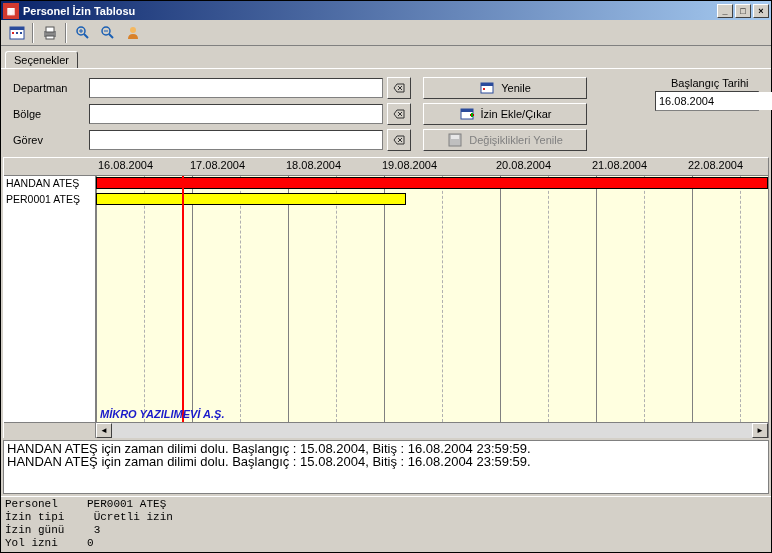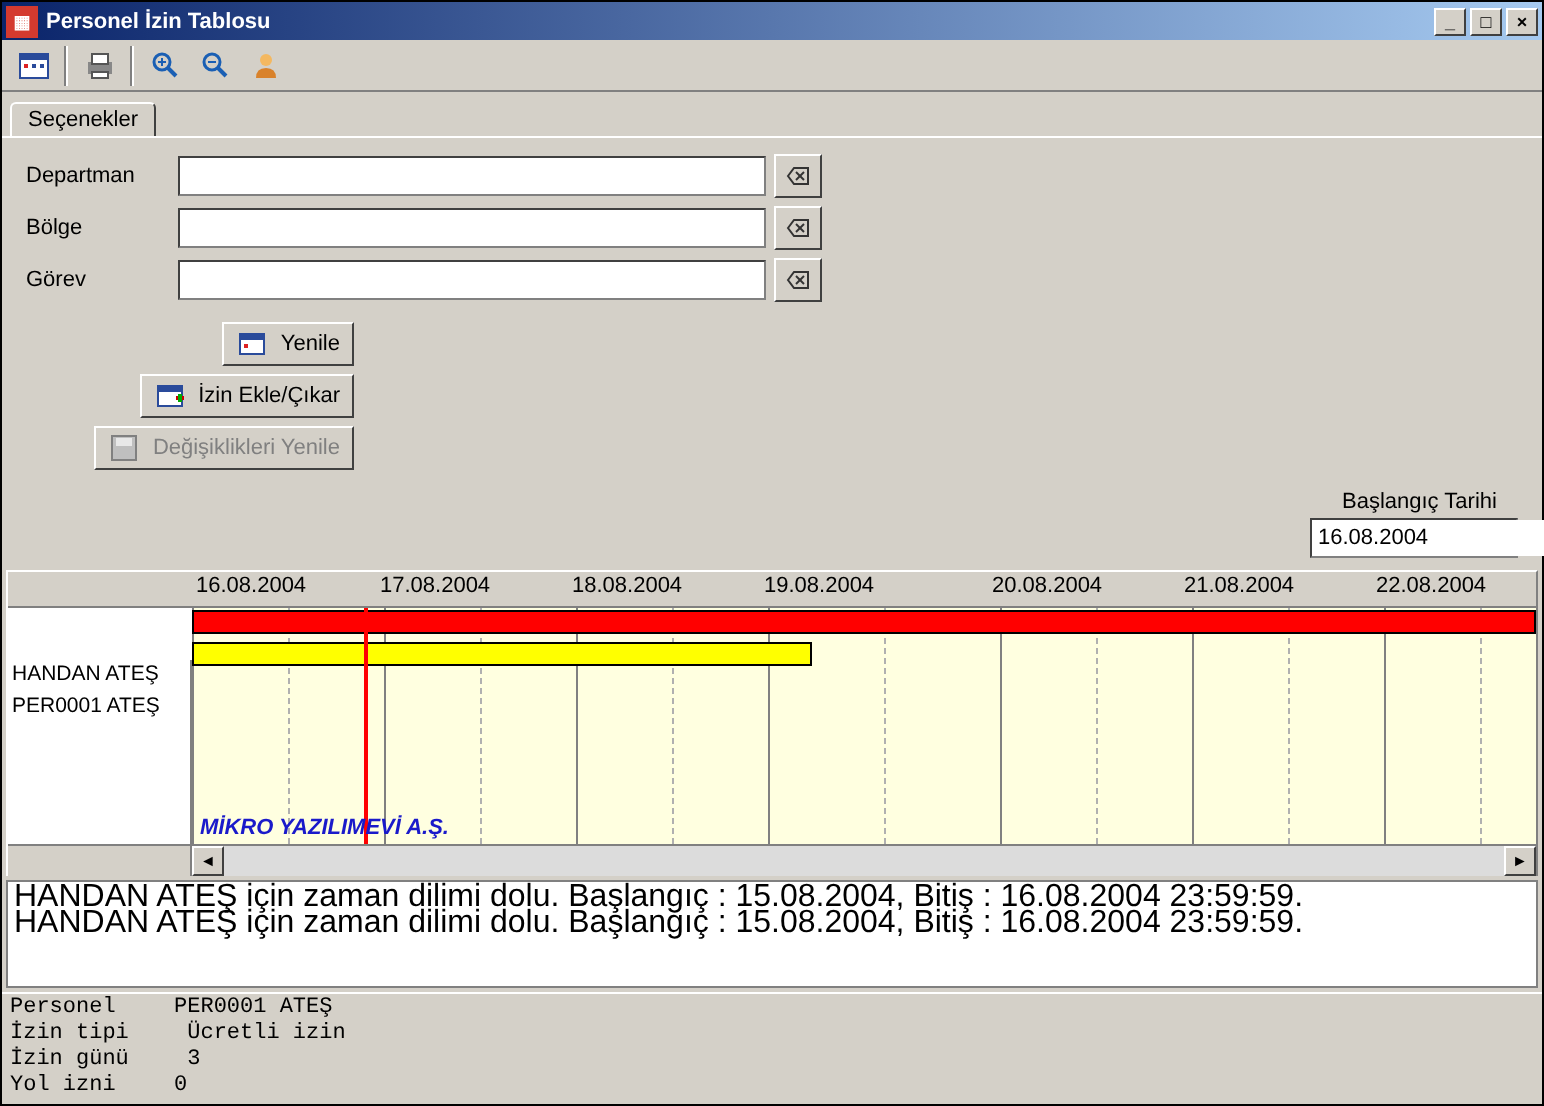--- a/index.html
+++ b/index.html
@@ -11,57 +11,57 @@
   .titlebar .winbtns { display: flex; gap: 2px; }
   .titlebar .winbtn { width: 16px; height: 14px; background: #d4d0c8; border: 1px solid #fff; border-right-color: #404040; border-bottom-color: #404040; display: flex; align-items: center; justify-content: center; font-size: 9px; color: #000; font-family: Arial; }
 
   .toolbar { height: 26px; border-bottom: 1px solid #808080; display: flex; align-items: center; padding: 2px 4px; gap: 2px; }
   .toolbar .tbtn { width: 23px; height: 22px; display: flex; align-items: center; justify-content: center; border: 1px solid transparent; }
   .toolbar .sep { width: 1px; height: 20px; border-left: 1px solid #808080; border-right: 1px solid #fff; margin: 0 2px; }
 
   .tabstrip { height: 22px; padding: 2px 4px 0 4px; display: flex; align-items: center; }
   .tab { background: #d4d0c8; border: 1px solid #fff; border-right-color: #404040; border-bottom: none; padding: 2px 8px; border-top-left-radius: 3px; border-top-right-radius: 3px; position: relative; top: 1px; }
 
-  .panel { border-top: 1px solid #fff; padding: 8px 12px 6px 12px; display: flex; gap: 10px; flex-direction: column; }
+  .panel { border-top: 1px solid #fff; padding: 8px 12px 6px 12px; display: flex; gap: 10px; }
   .filters { display: grid; grid-template-columns: 72px 1fr 26px; row-gap: 4px; column-gap: 4px; align-items: center; width: 400px;}
   .filters label { }
   .filters input[type=text] { height: 20px; border: 1px solid #808080; border-top-color:#404040; border-left-color:#404040; background:#fff; padding: 0 3px; font: inherit; }
   .smbtn { width: 24px; height: 22px; background: #d4d0c8; border: 1px solid #fff; border-right-color:#404040; border-bottom-color:#404040; display:flex; align-items:center; justify-content:center; }
   .smbtn svg, .btnicon svg { display:block; }
 
-  .actions { display: flex; flex-direction: column; gap: 4px; width: 164px; align-items: flex-end; }
+  .actions { display: flex; flex-direction: column; gap: 4px; width: 164px; }
   .btn { height: 22px; background: #d4d0c8; border: 1px solid #fff; border-right-color:#404040; border-bottom-color:#404040; display:flex; align-items:center; justify-content:center; gap:6px; font: inherit; padding: 0 6px;}
   .btn.disabled { color: #808080; }
   .btnicon { width:16px; height:16px; display:flex; align-items:center; justify-content:center; }
 
   .dategroup { margin-left: auto; }
   .dategroup .lbl { margin-bottom: 2px; display: block; padding-left: 16px; }
   .datecombo { display:flex; width: 104px; height: 20px; background:#fff; border: 1px solid #808080; border-top-color:#404040; border-left-color:#404040; }
   .datecombo input { border:none; flex:1; font:inherit; padding: 0 3px; }
 
   .gantt-wrap { flex:1; display:flex; flex-direction:column; margin: 0 2px; border:1px solid #808080; border-bottom:none; border-top-color:#fff; border-left-color:#fff; }
   .gantt-head { height:18px; background:#d4d0c8; border-bottom:1px solid #808080; position:relative; }
   .gantt-head .datecell { position:absolute; top:1px; font-size:11px; }
   .gantt-body { flex:1; position:relative; background:#fff; overflow:hidden; }
-  .rowlabels { position:absolute; top:0; left:0; width:92px; bottom:0; background:#fff; border-right:1px solid #808080;margin-top:26px;}
+  .rowlabels { position:absolute; top:0; left:0; width:92px; bottom:0; background:#fff; border-right:1px solid #808080;}
   .rowlabel { height:16px; padding:1px 2px; white-space:nowrap; overflow:hidden; font-size:10.5px;}
   .lanes { position:absolute; left:92px; right:0; top:0; bottom:0; background:#FFFFE0; }
   .vline { position:absolute; top:0; bottom:0; border-left:1px dashed #b0b0b0; }
   .vline.solid { border-left:1px solid #808080; }
   .bar { position:absolute; height:12px; }
   .bar.red { background:#ff0000; border:1px solid #000; top:1px;}
   .bar.yel { background:#ffff00; border:1px solid #000; top:17px;}
   .nowline { position:absolute; width:2px; background:#ff0000; top:0; bottom:0; }
   .watermark { position:absolute; bottom:2px; left:4px; color:#1a1aca; font-weight:bold; font-style:italic; font-size:11px;margin-top:38px;}
   .gantt-scroll { height:16px; background:#d4d0c8; border-top:1px solid #808080; display:flex; }
   .gscroll-sp { width:92px; border-right:1px solid #808080;}
   .gscroll-bar { flex:1; background:#dcdcdc; position:relative;}
   .gscroll-btn { width:16px; height:100%; background:#d4d0c8; border:1px solid #fff; border-right-color:#404040; border-bottom-color:#404040; display:flex;align-items:center;justify-content:center;font-size:8px;}
 
-  .log { height:54px; background:#fff; border:1px solid #808080; margin:2px; padding:1px 3px; overflow:auto; font-size:16px; line-height:13px;}
+  .log { height:54px; background:#fff; border:1px solid #808080; margin:2px; padding:1px 3px; overflow:auto; font-size:13px; line-height:13px;}
   .status { background:#d4d0c8; border-top:1px solid #fff; padding:1px 4px 2px 4px; font-size:11px; line-height:13px;}
   .status .line { display:flex; gap:8px;font-family:Liberation Mono, monospace;}
 </style>
 </head>
 <body>
 
 <div class="window">
 
   <div class="titlebar">
     <div class="icon">▦</div>

